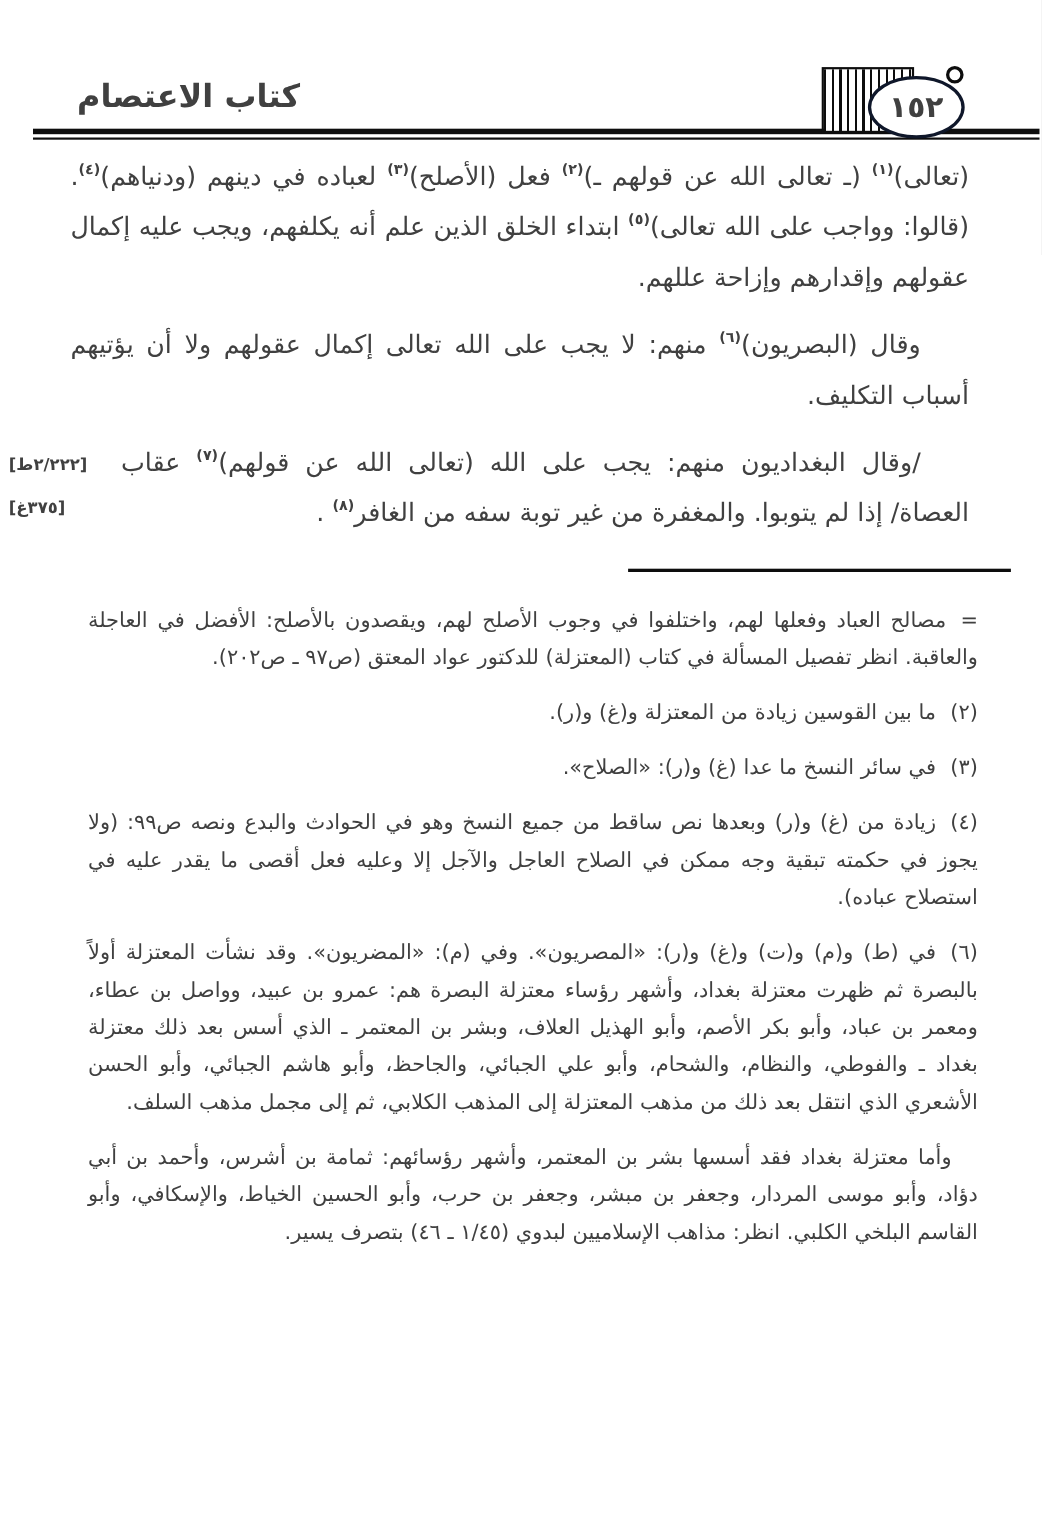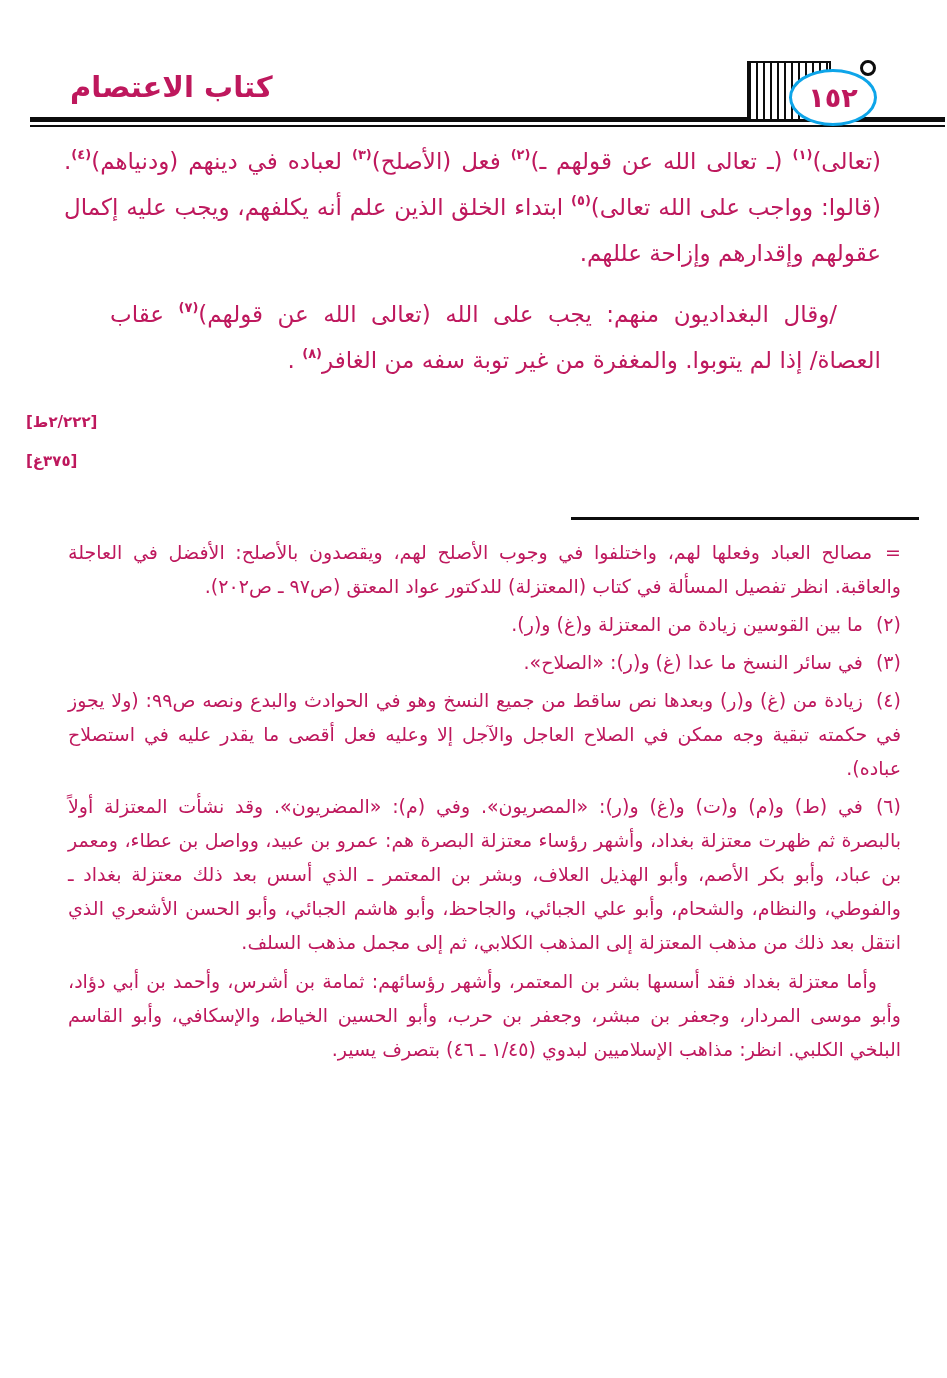--- a/index.html
+++ b/index.html
@@ -3,21 +3,21 @@
 <meta charset="utf-8">
 <style>
   * { margin: 0; padding: 0; box-sizing: border-box; }
   html, body { background: #e8e8e8; }
   .page {
     position: relative;
     width: 947px;
     height: 1378px;
     margin: 0 auto;
     background: #ffffff;
-    color: #be185d;
+    color: #404040;
     font-family: "DejaVu Sans", sans-serif;
     overflow: hidden;
     direction: rtl;
   }
   
   .book-title {
     position: absolute;
     left: 70px; top: 70px;
     font-size: 29px;
     font-weight: bold;
@@ -37,36 +37,36 @@
   .orn-rect {
     position: absolute; left: 0; top: 5px;
     width: 84px; height: 60px;
     border: 2px solid #0d0d0d;
     background: repeating-linear-gradient(90deg, #0d0d0d 0 2px, #ffffff 2px 7px);
   }
   .orn-ellipse {
     position: absolute; left: 42px; top: 13px;
     width: 88px; height: 57px;
     background: #ffffff;
-    border: 3px solid #0ea5e9;
+    border: 3px solid #0f172a;
     border-radius: 50%;
     display: flex; align-items: center; justify-content: center;
     font-size: 27px; font-weight: bold;
   }
   .orn-dot {
     position: absolute; left: 113px; top: 4px;
     width: 16px; height: 16px;
     background: #ffffff;
     border: 3px solid #0d0d0d;
     border-radius: 50%;
   }
   
   .margin-note {
     position: absolute;
-    left: 26px;
+    left: 8px;
     font-size: 15px;
     font-weight: bold;
     direction: rtl;
     white-space: nowrap;
     text-align: center;
   }
   .mn1 { top: 413px; }
   .mn2 { top: 452px; }
   
   .body-text {
@@ -94,21 +94,21 @@
     background: #0d0d0d;
   }
   .footnotes {
     position: absolute;
     top: 531px; right: 42px; left: 64px;
     font-size: 19px;
     line-height: 34px;
     text-align: justify;
     direction: rtl;
   }
-  .fn-item { margin: 4px; }
+  .fn-item { margin: 16px; }
   .fn-num { font-weight: normal; margin-left: 13px; white-space: nowrap; }
   .fn-cont { text-indent: 24px; margin-top: 5px; }
   .fnref, .fn-num { font-family: "DejaVu Sans", sans-serif; }
 </style>
 </head>
 <body>
 
 <div class="page">
 
   <div class="book-title">كتاب الاعتصام</div>
@@ -124,20 +124,21 @@
   <div class="header-rule">
     <div class="r1"></div>
     <div class="r2"></div>
   </div>
 
   <div class="margin-note mn1">[٢/٢٢٢ط]</div>
   <div class="margin-note mn2">[٣٧٥غ]</div>
 
   <div class="body-text">
       <p class="para"><span>(تعالى)</span><sup class="fnref">(١)</sup><span> (ـ تعالى الله عن قولهم ـ)</span><sup class="fnref">(٢)</sup><span> فعل (الأصلح)</span><sup class="fnref">(٣)</sup><span> لعباده في دينهم (ودنياهم)</span><sup class="fnref">(٤)</sup><span>. (قالوا: وواجب على الله تعالى)</span><sup class="fnref">(٥)</sup><span> ابتداء الخلق الذين علم أنه يكلفهم، ويجب عليه إكمال عقولهم وإقدارهم وإزاحة عللهم.</span></p>
+      <p class="para indent"><span>وقال (البصريون)</span><sup class="fnref">(٦)</sup><span> منهم: لا يجب على الله تعالى إكمال عقولهم ولا أن يؤتيهم أسباب التكليف.</span></p>
       <p class="para indent p3"><span>/وقال البغداديون منهم: يجب على الله (تعالى الله عن قولهم)</span><sup class="fnref">(٧)</sup><span> عقاب العصاة/ إذا لم يتوبوا. والمغفرة من غير توبة سفه من الغافر</span><sup class="fnref">(٨)</sup><span> .</span></p>
     </div>
 
   <div class="fn-sep"></div>
 
   <div class="footnotes">
       <div class="fn-item"><span class="fn-num">=</span><span>مصالح العباد وفعلها لهم، واختلفوا في وجوب الأصلح لهم، ويقصدون بالأصلح: الأفضل في العاجلة والعاقبة. انظر تفصيل المسألة في كتاب (المعتزلة) للدكتور عواد المعتق (ص٩٧ ـ ص٢٠٢).</span></div>
       <div class="fn-item"><span class="fn-num">(٢)</span><span>ما بين القوسين زيادة من المعتزلة و(غ) و(ر).</span></div>
       <div class="fn-item"><span class="fn-num">(٣)</span><span>في سائر النسخ ما عدا (غ) و(ر): «الصلاح».</span></div>
       <div class="fn-item"><span class="fn-num">(٤)</span><span>زيادة من (غ) و(ر) وبعدها نص ساقط من جميع النسخ وهو في الحوادث والبدع ونصه ص٩٩: (ولا يجوز في حكمته تبقية وجه ممكن في الصلاح العاجل والآجل إلا وعليه فعل أقصى ما يقدر عليه في استصلاح عباده).</span></div>

